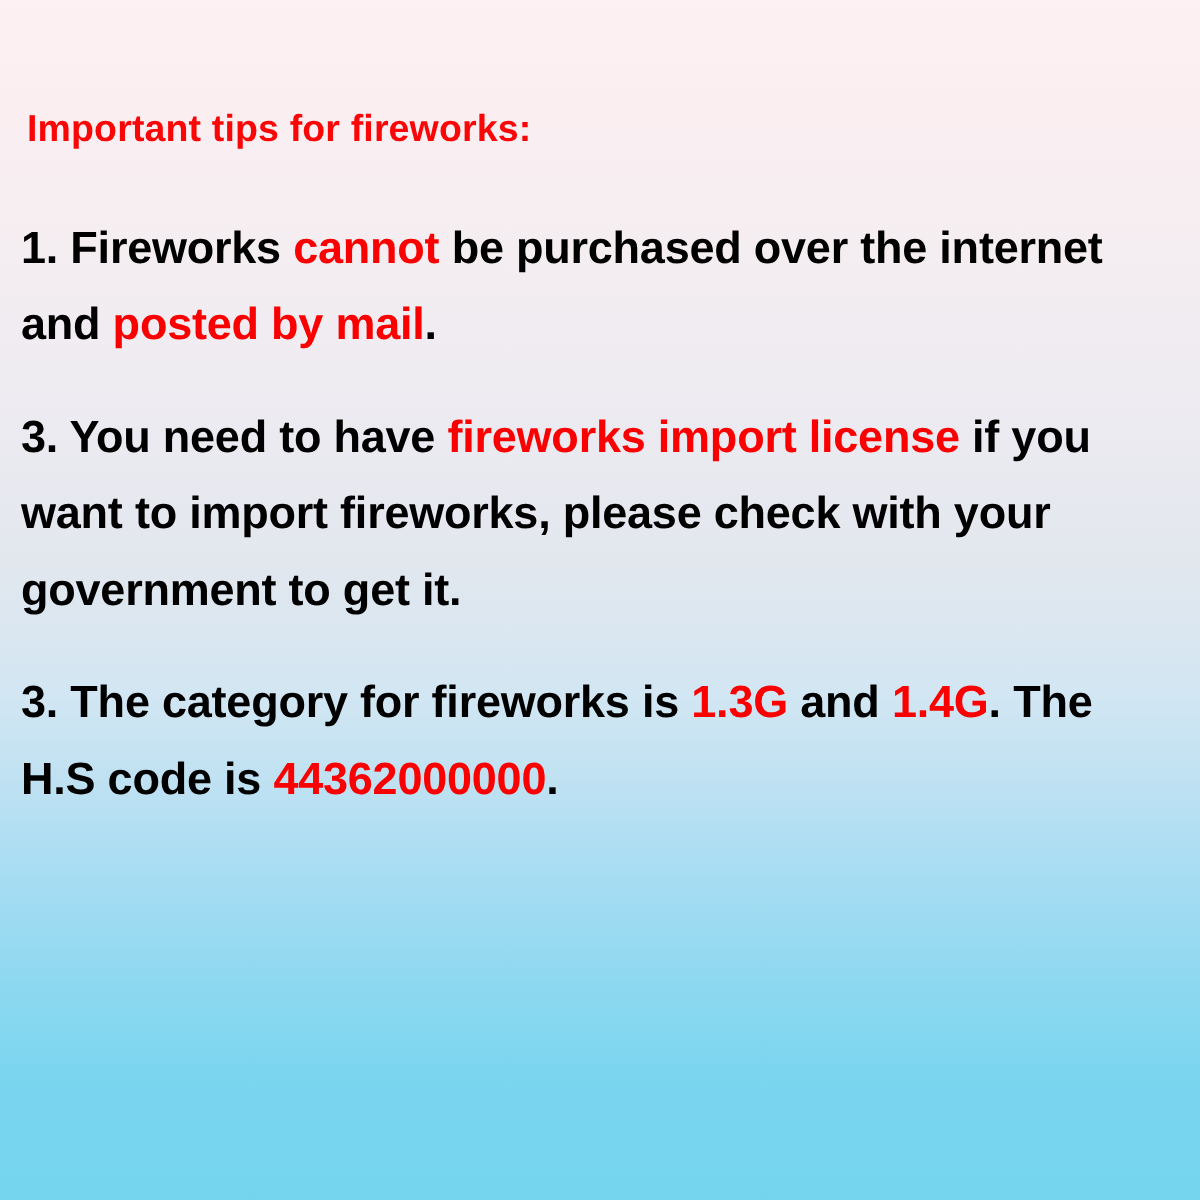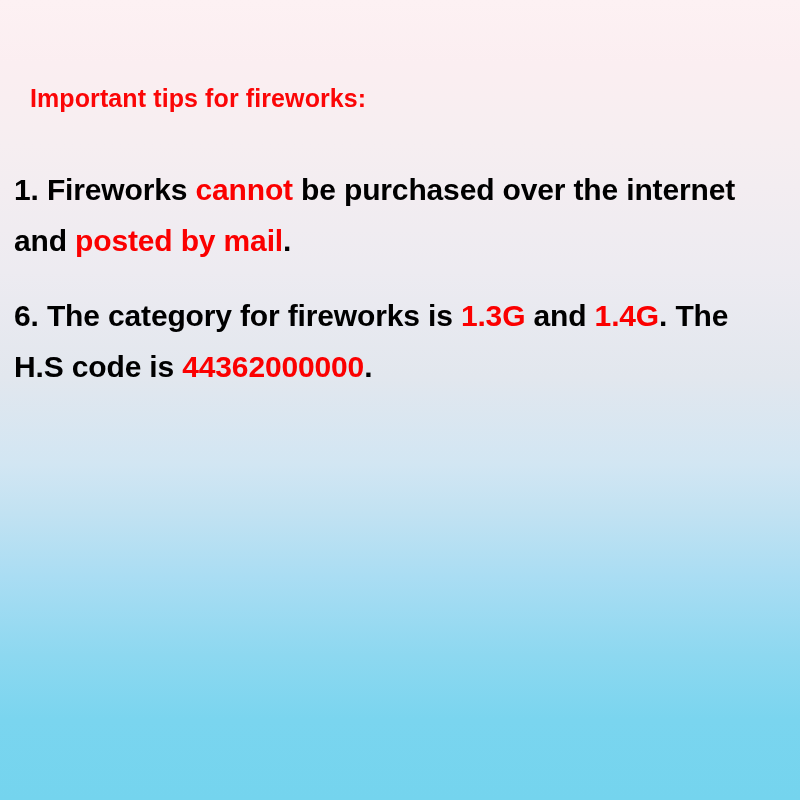--- a/index.html
+++ b/index.html
@@ -31,35 +31,35 @@
         #7ad5ef 90%,
         #74d4ee 100%);
   }
   #notice-body {
     position: absolute;
     left: 14px;
     top: 0;
     width: 772px;
   }
   .tips-title {
-    margin: 12px;
+    margin: 0;
     padding: 0;
     position: absolute;
     left: 4px;
     top: 72px;
     font-size: 25px;
     font-weight: bold;
     color: #fb0607;
     letter-spacing: 0.1px;
     white-space: nowrap;
   }
   .tips-list {
     position: absolute;
     left: 0;
-    top: 164px;
+    top: 140px;
     width: 772px;
     margin: 0;
     padding: 0;
     list-style: none;
   }
   .tip-item {
     margin: 0 0 24px 0;
     padding: 0;
     font-size: 30px;
     font-weight: bold;
@@ -77,17 +77,18 @@
 </head>
 <body>
 
 <div id="notice-card">
   <div id="notice-body">
 
     <h1 class="tips-title">Important tips for fireworks:</h1>
 
     <ul class="tips-list">
         <li class="tip-item"><span>1. Fireworks </span><span class="hl">cannot</span><span> be purchased over the internet and </span><span class="hl">posted by mail</span><span>.</span></li>
-        <li class="tip-item"><span>6. The category for fireworks is </span><span class="hl">1.3G</span><span> and </span><span class="hl">1.4G</span><span>. The H.S code is </span><span class="hl">44362000000</span><span>.</span></li>
+        <li class="tip-item"><span>3. You need to have </span><span class="hl">fireworks import license</span><span> if you want to import fireworks, please check with your government to get it.</span></li>
+        <li class="tip-item"><span>3. The category for fireworks is </span><span class="hl">1.3G</span><span> and </span><span class="hl">1.4G</span><span>. The H.S code is </span><span class="hl">44362000000</span><span>.</span></li>
       </ul>
 
   </div>
 </div>
 
 </body></html>

